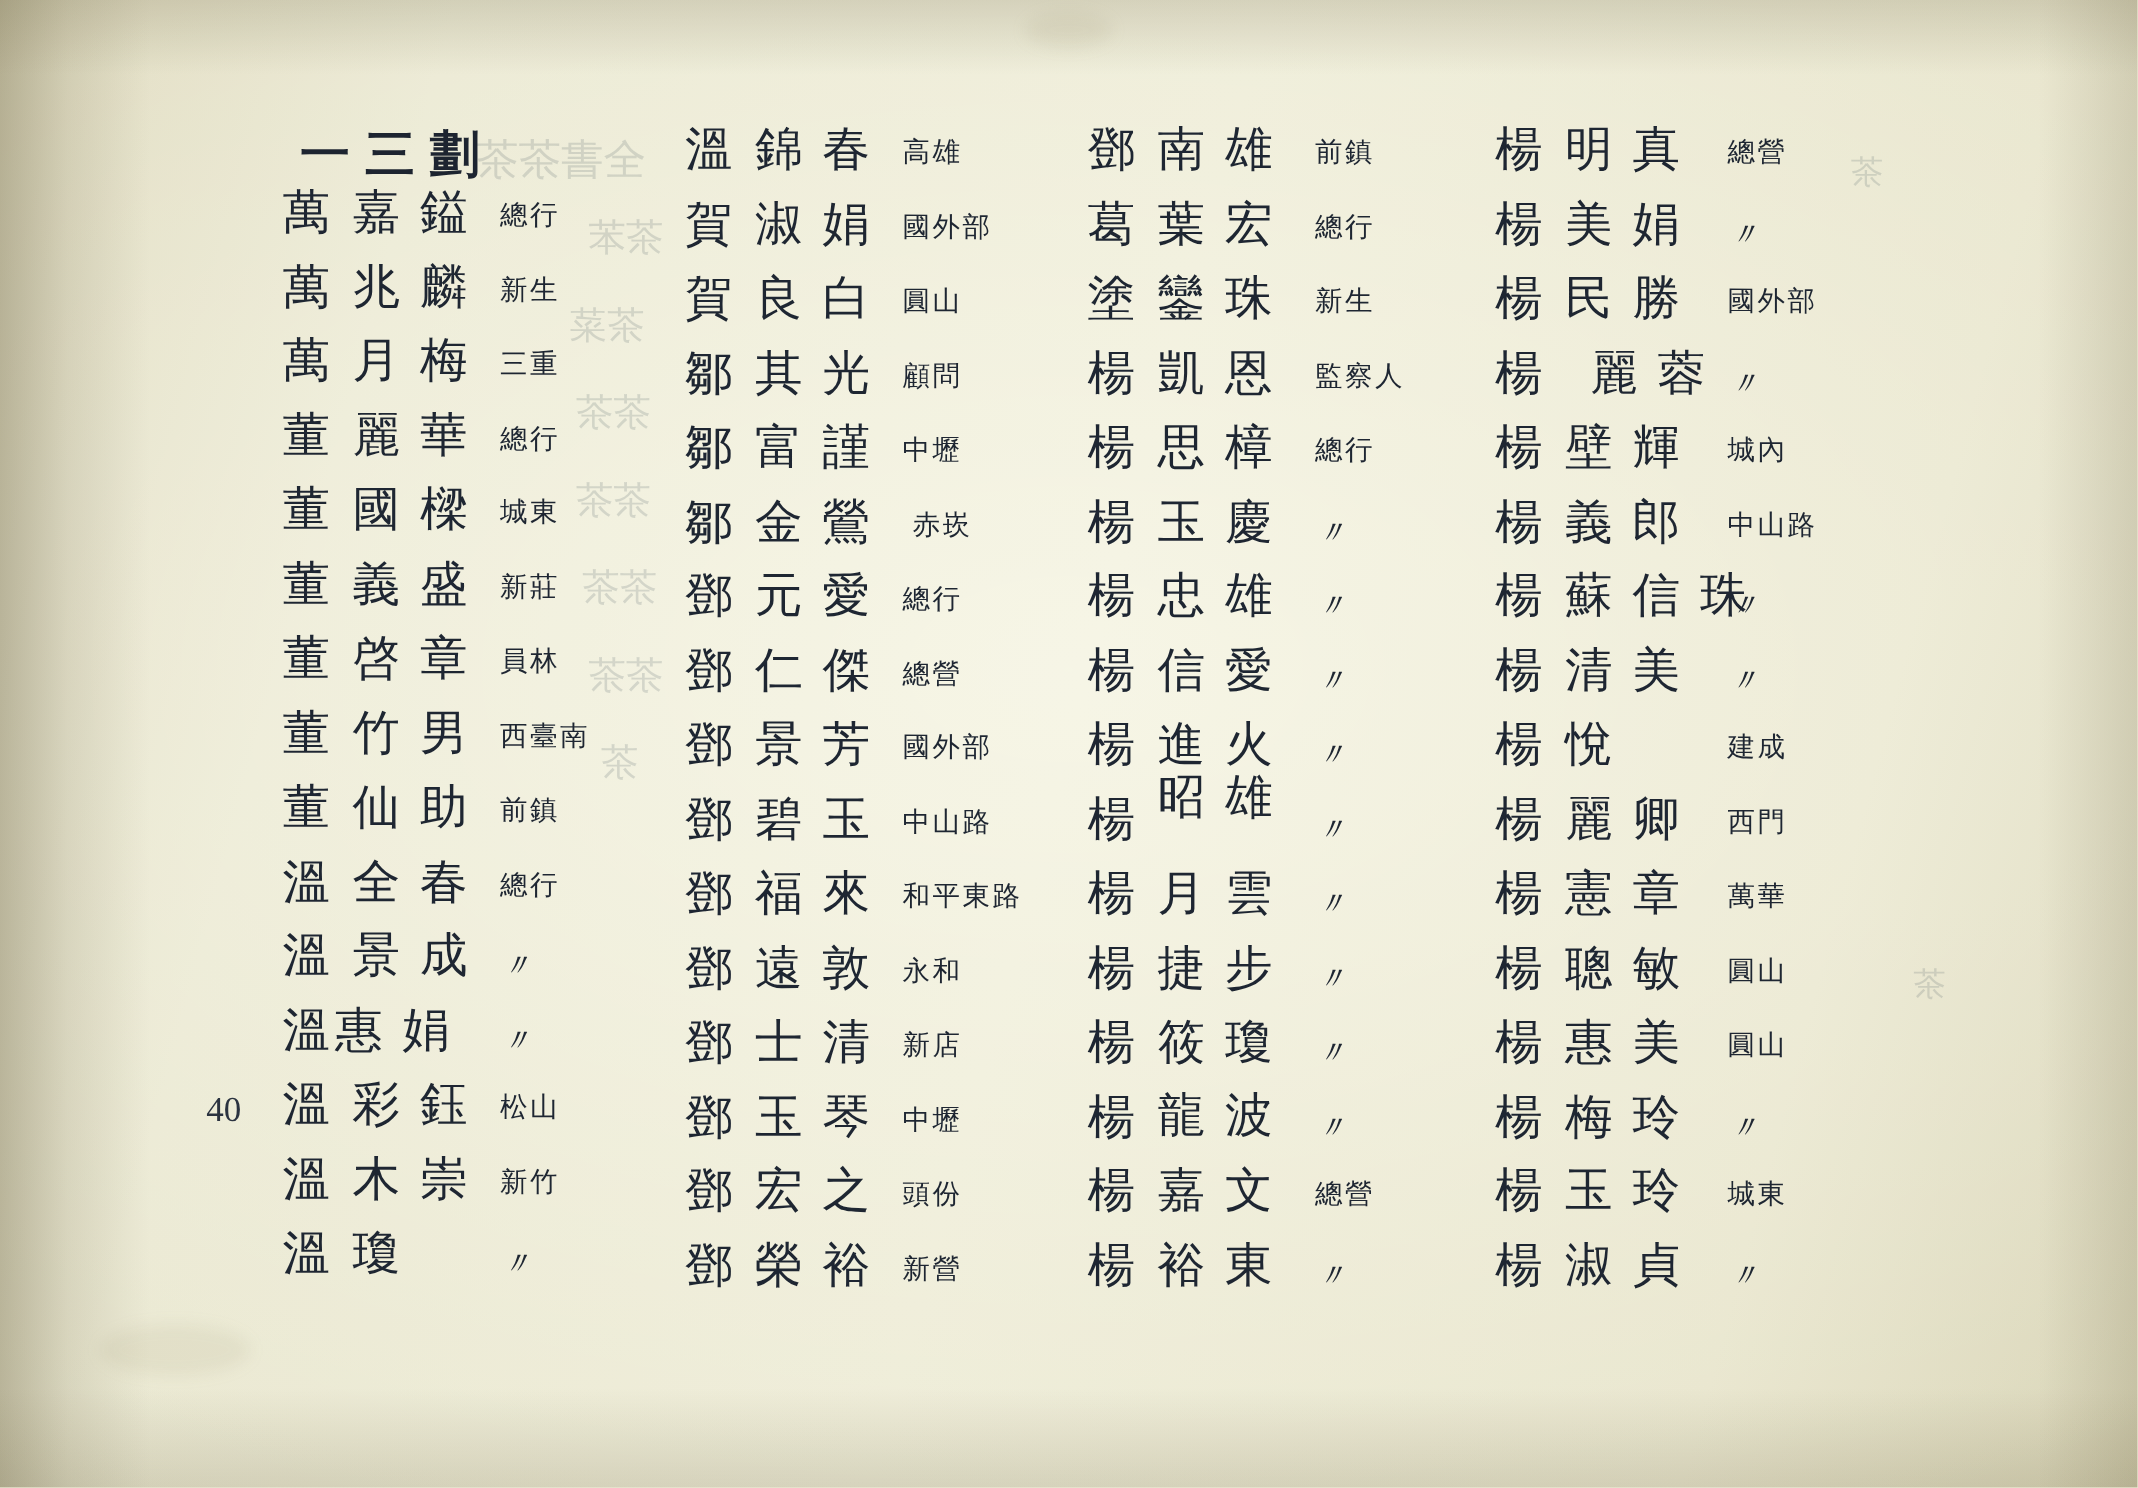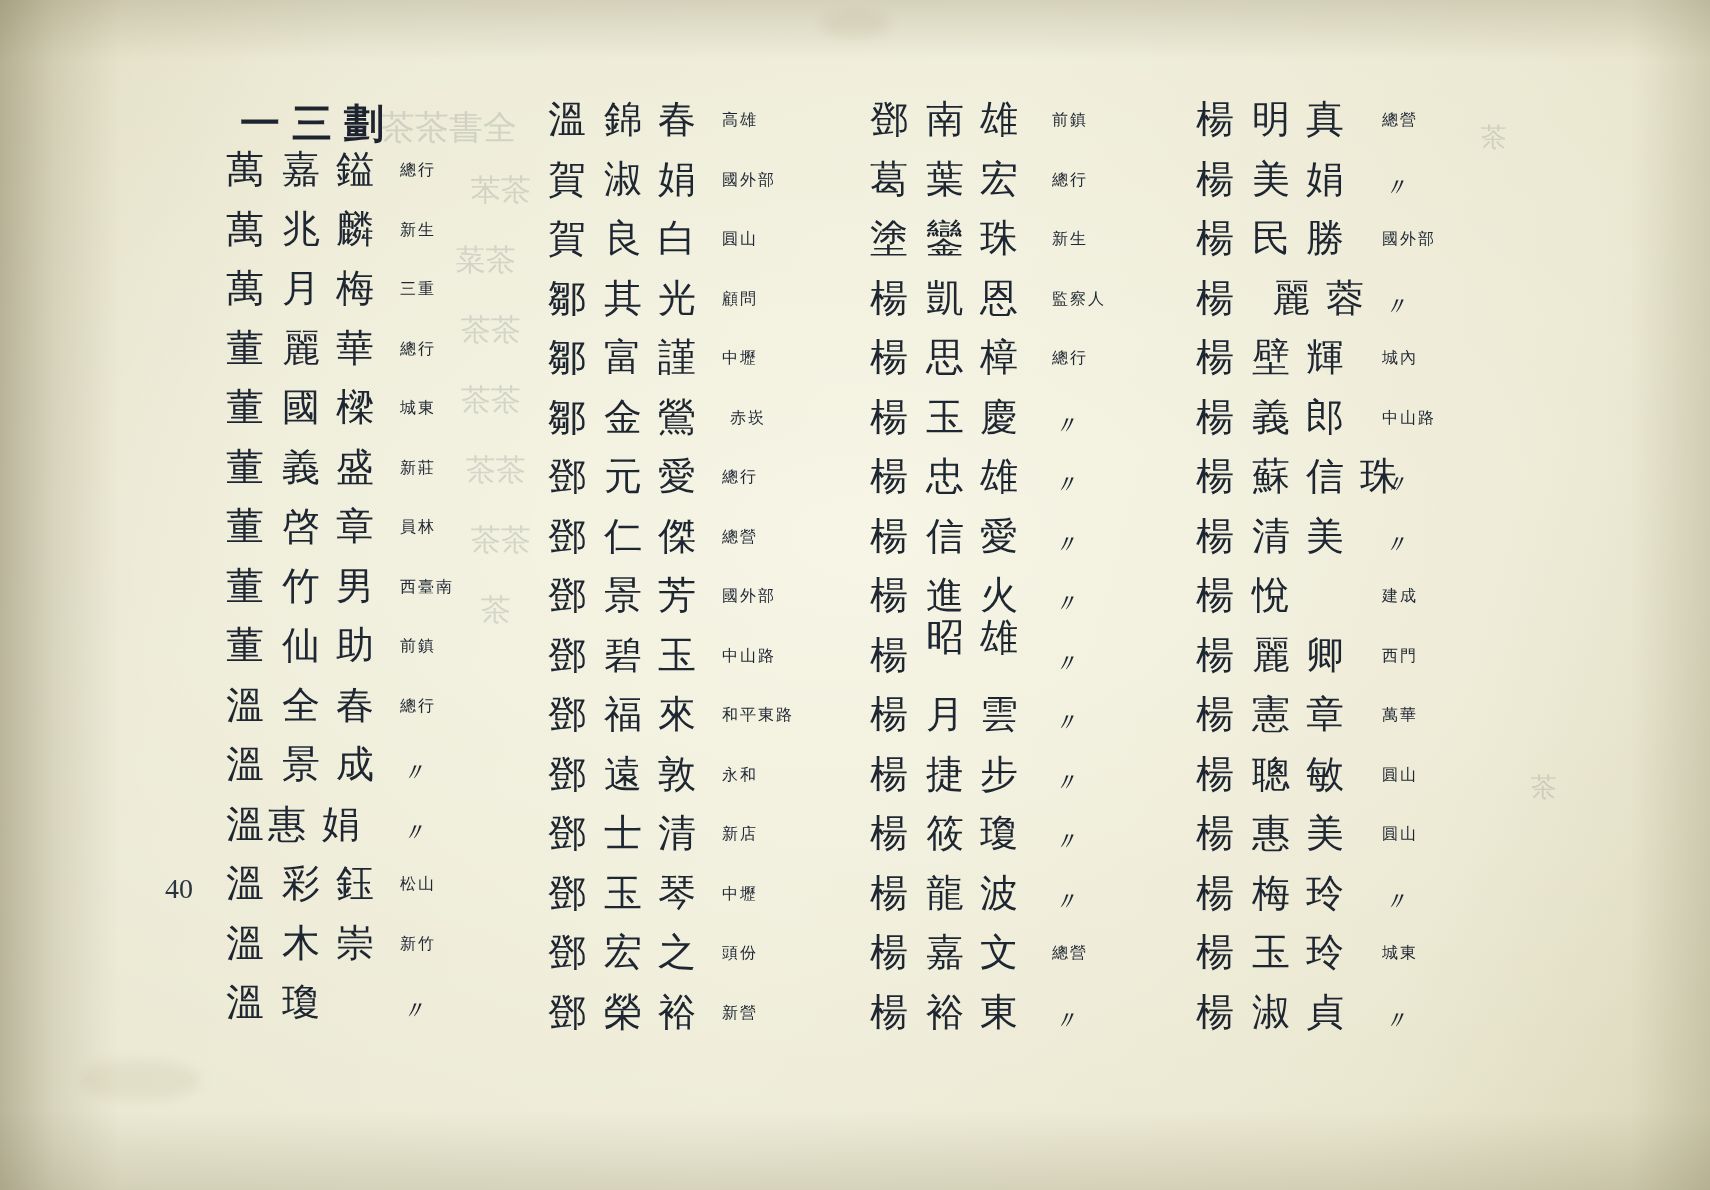--- a/index.html
+++ b/index.html
@@ -90,21 +90,21 @@
     position: absolute;
     white-space: nowrap;
     color: #1e2632;
   }
 
   .ch-big {
     font-size: 38px;
     line-height: 1;
   }
   .ch-small {
-    font-size: 16px;
+    font-size: 22px;
     line-height: 1;
     letter-spacing: 2px;
   }
   .ditto {
     font-size: 26px;
     font-family: "Liberation Serif", serif;
     font-style: italic;
   }
 
   

